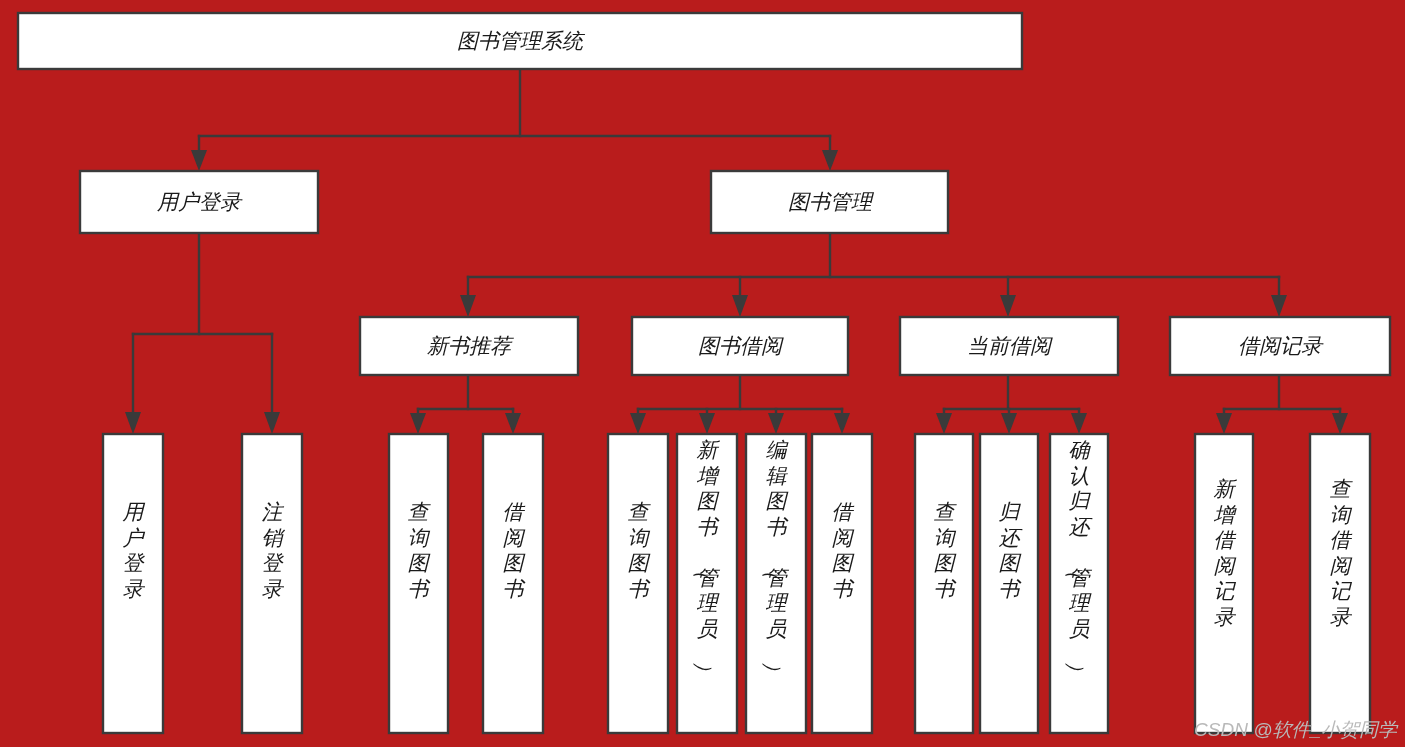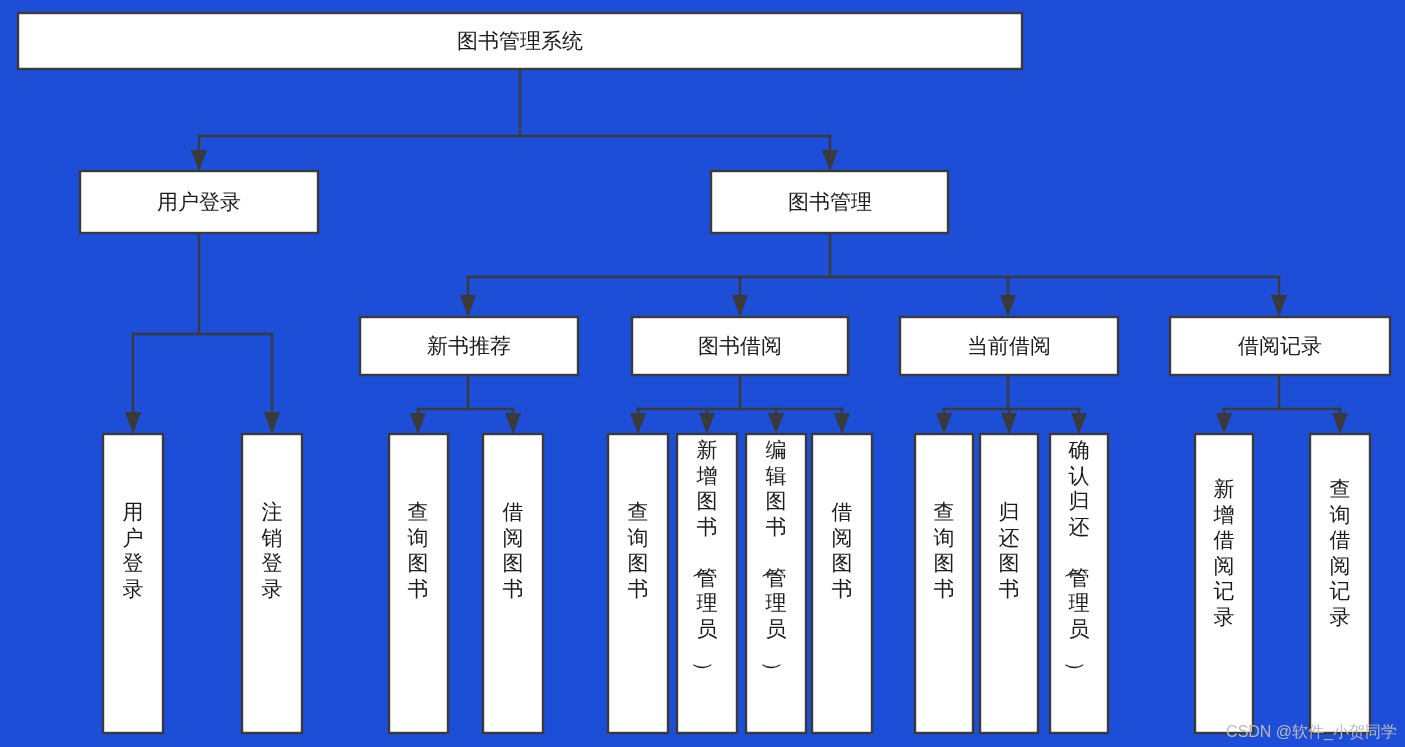--- a/index.html
+++ b/index.html
@@ -7,22 +7,23 @@
     padding: 0;
     background: #ffffff;
   }
   body {
     font-family: "Liberation Sans", "DejaVu Sans", sans-serif;
   }
   #diagram-root {
     position: relative;
     width: 1405px;
     height: 747px;
-    background: #1d4ed8;
+    background: #b91c1c;
     overflow: hidden;
+    font-style: italic;
   }
   svg#tree-svg {
     position: absolute;
     left: 0;
     top: 0;
     width: 1405px;
     height: 747px;
   }
   .node-box {
     fill: #ffffff;
@@ -50,21 +51,21 @@
     font-family: "Liberation Sans", "DejaVu Sans", sans-serif;
     font-size: 21px;
     fill: #1a1a1a;
     text-anchor: middle;
   }
   .watermark-text {
     position: absolute;
     right: 8px;
     bottom: 4px;
     font-family: "Liberation Sans", "DejaVu Sans", sans-serif;
-    font-size: 16px;
+    font-size: 19px;
     color: #b9b9b9;
     white-space: nowrap;
     user-select: none;
   }
 </style>
 </head>
 <body>
 
 <div id="diagram-root">
 

